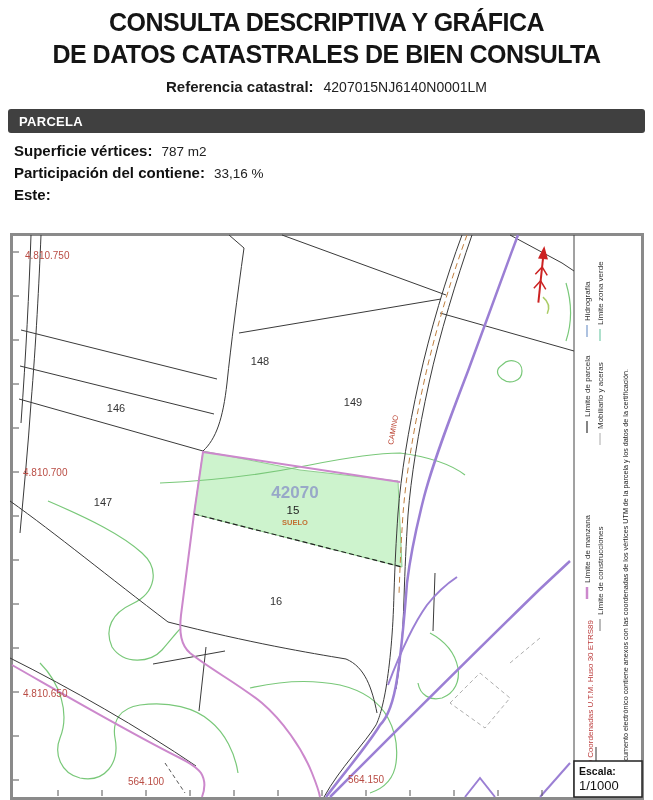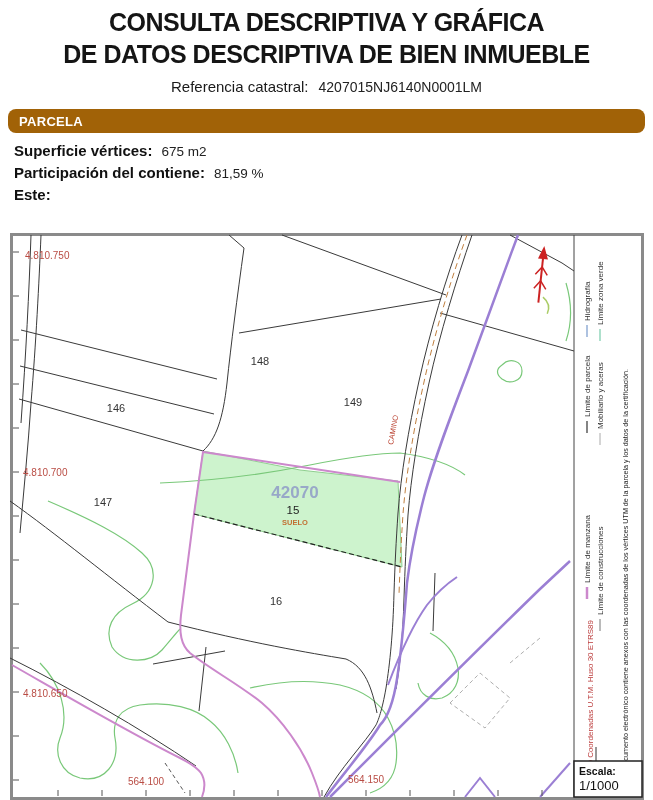--- a/index.html
+++ b/index.html
@@ -1,56 +1,56 @@
 <!DOCTYPE html>
 <html><head>
 <meta charset="utf-8">
 <style>
   html,body{margin:0;padding:0;background:#ffffff;}
   .page{position:relative;width:653px;height:800px;background:#fff;overflow:hidden;
         font-family:"Liberation Sans",sans-serif;color:#1a1a1a;}
   .title{position:absolute;top:6px;left:0;width:653px;text-align:center;
          font-weight:bold;font-size:25px;line-height:32px;letter-spacing:-0.5px;color:#151515;}
   .ref-row{position:absolute;top:78px;left:0;width:653px;text-align:center;font-size:14px;}
-  .ref-label{font-weight:normal;font-size:15px;}
+  .ref-label{font-weight:bold;font-size:15px;}
   .ref-value{margin-left:10px;font-size:14px;color:#222;}
-  .banner{position:absolute;top:109px;left:8px;width:637px;height:24px;background:#a16207;
-          border-radius:8px;display:flex;align-items:center;}
+  .banner{position:absolute;top:109px;left:8px;width:637px;height:24px;background:#404040;
+          border-radius:3px;display:flex;align-items:center;}
   .banner span{color:#fff;font-weight:bold;font-size:13px;padding-left:11px;letter-spacing:0.3px;}
   .fields{position:absolute;top:141px;left:14px;font-size:15px;line-height:20px;}
   .field-row{margin-bottom:1px;}
   .field-label{font-weight:bold;color:#111;}
   .field-value{font-weight:normal;font-size:13.5px;margin-left:9px;color:#222;}
   svg text{font-family:"Liberation Sans",sans-serif;}
   .map-wrap{position:absolute;left:10px;top:224px;margin-top:9px;}
 </style>
 </head>
 <body>
 
 <div class="page">
 
   <div class="title">
     <div>CONSULTA DESCRIPTIVA Y GRÁFICA</div>
-    <div>DE DATOS DESCRIPTIVA DE BIEN INMUEBLE</div>
+    <div>DE DATOS CATASTRALES DE BIEN CONSULTA</div>
   </div>
 
   <div class="ref-row">
     <span class="ref-label">Referencia catastral:</span><span class="ref-value">4207015NJ6140N0001LM</span>
   </div>
 
   <div class="banner">
     <span>PARCELA</span>
   </div>
 
   <div class="fields">
     <div class="field-row">
-      <span class="field-label">Superficie vértices:</span><span class="field-value">675 m2</span>
+      <span class="field-label">Superficie vértices:</span><span class="field-value">787 m2</span>
     </div>
     <div class="field-row">
-      <span class="field-label">Participación del contiene:</span><span class="field-value">81,59 %</span>
+      <span class="field-label">Participación del contiene:</span><span class="field-value">33,16 %</span>
     </div>
     <div class="field-row">
       <span class="field-label">Este:</span><span class="field-value"></span>
     </div>
   </div>
 
   <div class="map-wrap">
   <svg width="635" height="568" viewBox="0 0 635 568">
 
     <rect x="1.5" y="1.5" width="631" height="564" fill="#ffffff" stroke="#8a8a8a" stroke-width="3"></rect>

